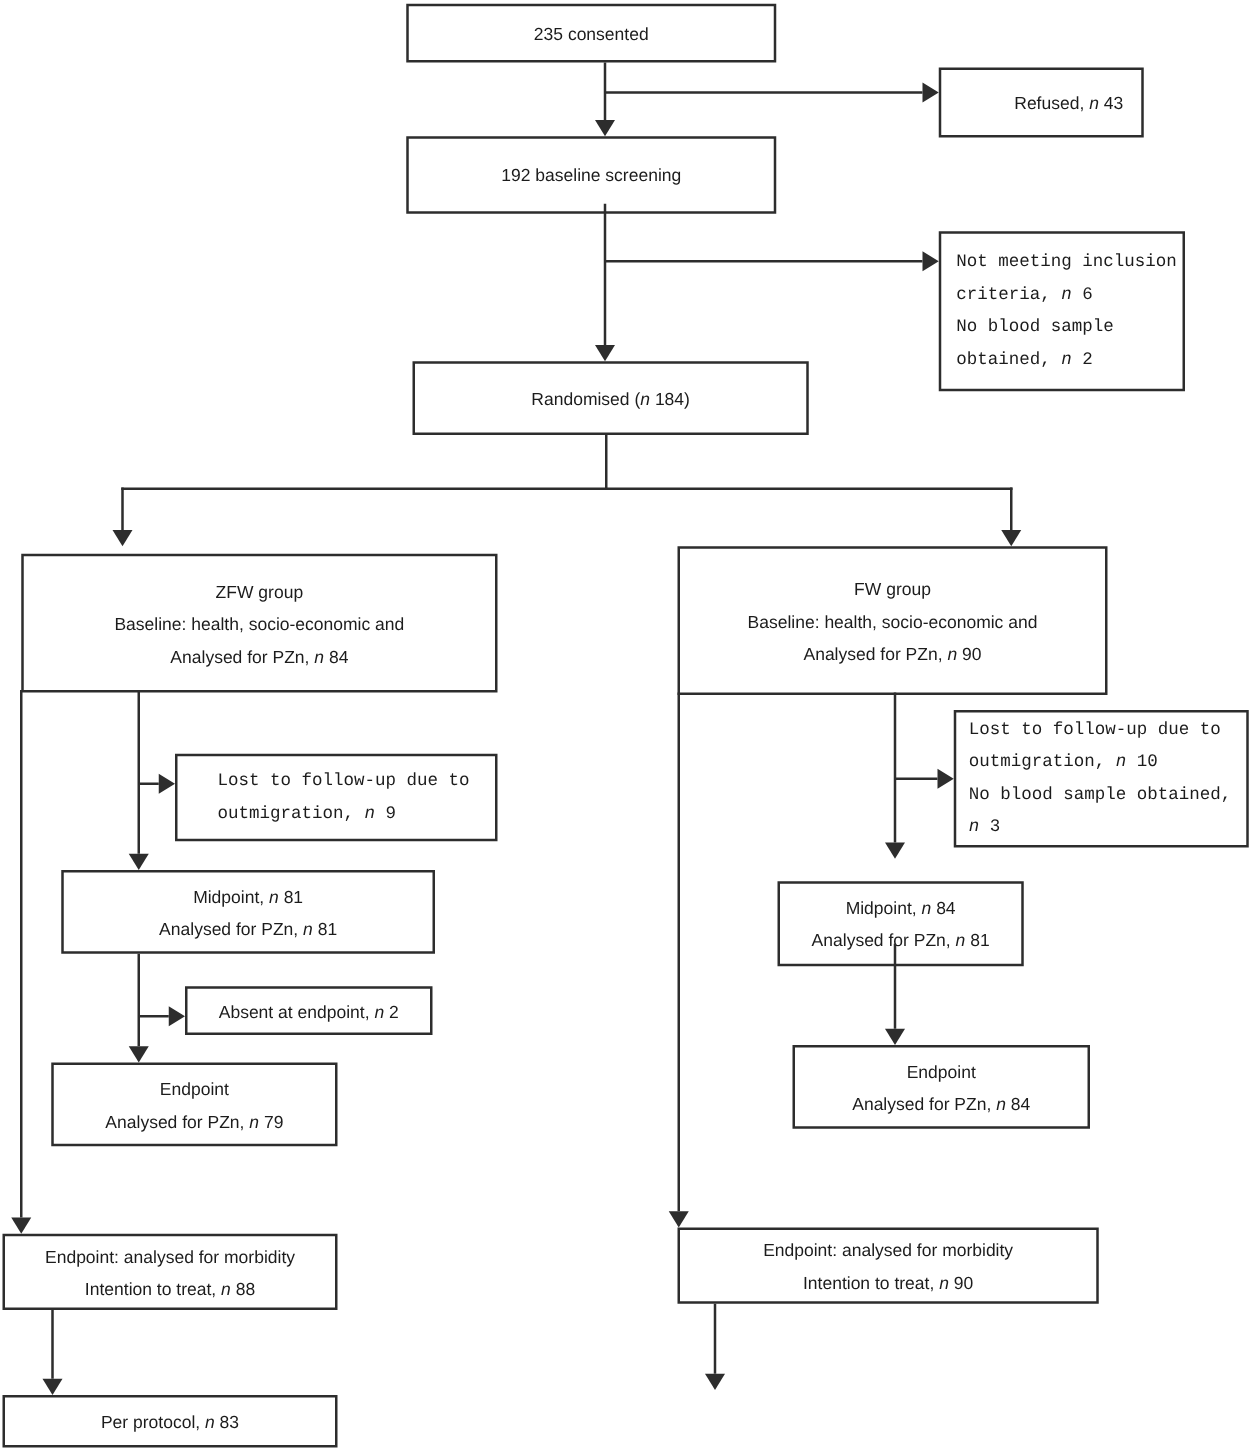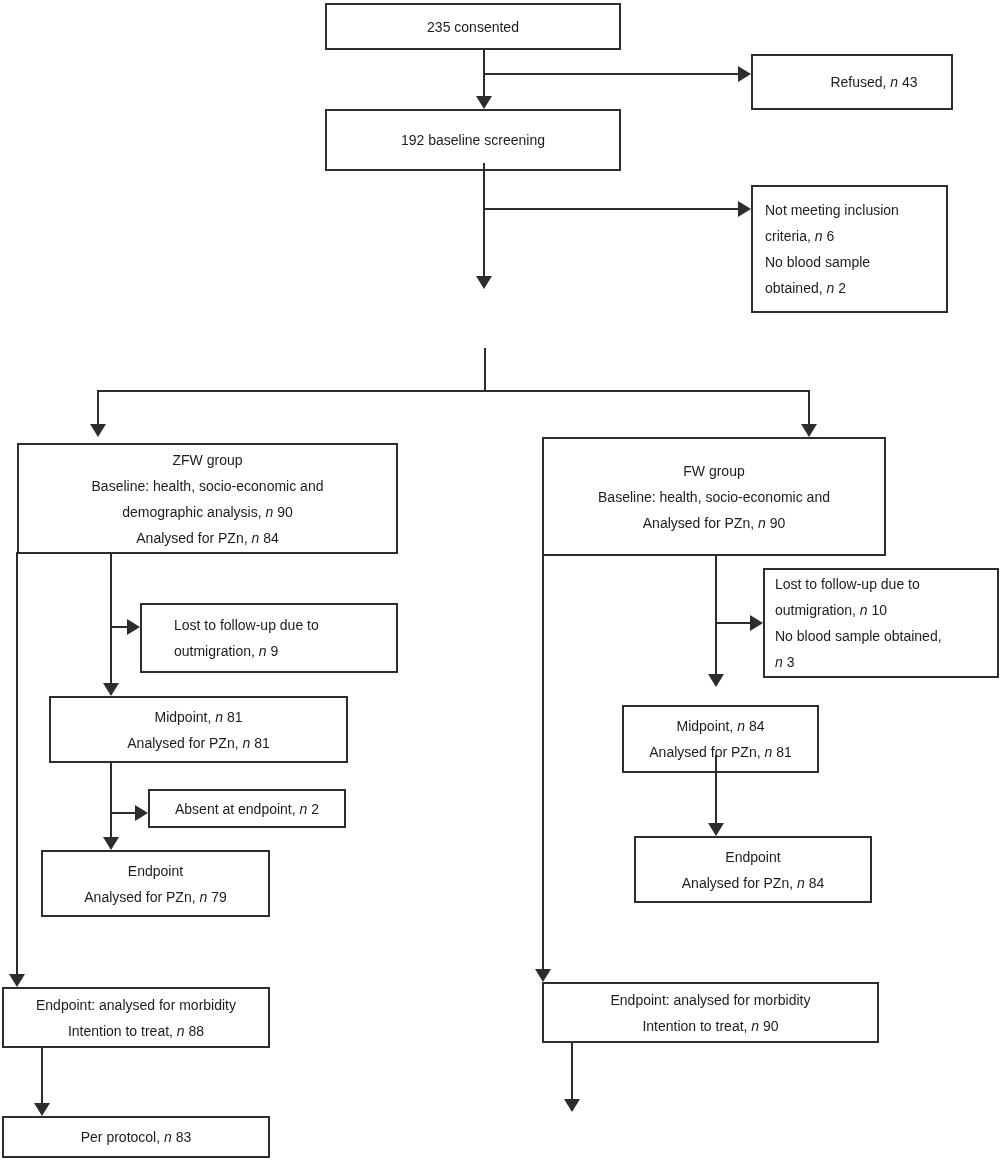--- a/index.html
+++ b/index.html
@@ -21,20 +21,21 @@
     background: #ffffff;
     display: flex;
     flex-direction: column;
     justify-content: center;
     align-items: center;
     text-align: center;
   }
   .box.left-align {
     align-items: flex-start;
     text-align: left;
+    font-family: Liberation Mono, monospace;
   }
   .bline { white-space: nowrap; }
   .nital { font-style: italic; }
   .vline, .hline { position: absolute; background: var(--line, #2d2d2d); }
   .vline { width: 2px; }
   .hline { height: 2px; }
   .arrow-down {
     position: absolute; width: 0; height: 0;
     border-left: 8px solid transparent;
     border-right: 8px solid transparent;
@@ -48,37 +49,39 @@
   }
 </style>
 </head>
 <body>
 
 <div class="canvas" style="--line: #2d2d2d; --text: #1c1c1c; --bg: #ffffff;">
 
   <div class="box" style="left:325px; top:3px;   width:296px; height:47px;">
       <div class="bline"><span>235 consented</span></div>
     </div>
-  <div class="box" style="left:751px; top:54px;  width:202px; height:56px;padding-left:44px;">
+  <div class="box" style="left:751px; top:54px;  width:164px; height:56px;padding-left:44px;">
       <div class="bline"><span>Refused, </span><span class="nital">n</span><span> 43</span></div>
     </div>
   <div class="box" style="left:325px; top:109px; width:296px; height:62px;">
       <div class="bline"><span>192 baseline screening</span></div>
     </div>
   <div class="box left-align" style="left:751px; top:185px; width:197px; height:128px; padding:0 12px;">
       <div class="bline"><span>Not meeting inclusion</span></div>
       <div class="bline"><span>criteria, </span><span class="nital">n</span><span> 6</span></div>
       <div class="bline"><span>No blood sample</span></div>
       <div class="bline"><span>obtained, </span><span class="nital">n</span><span> 2</span></div>
     </div>
+  <div class="box" style="left:330px; top:289px; width:317px; height:59px;">
+      <div class="bline"><span>Randomised (</span><span class="nital">n</span><span> 184)</span></div>
+    </div>
 
   <div class="box" style="left:17px;  top:443px; width:381px; height:111px;">
       <div class="bline"><span>ZFW group</span></div>
       <div class="bline"><span>Baseline: health, socio-economic and</span></div>
-      <div class="bline"><span>demographic analysis, </span><span class="nital">n</span><span> 90</span></div>
       <div class="bline"><span>Analysed for PZn, </span><span class="nital">n</span><span> 84</span></div>
     </div>
   <div class="box" style="left:542px; top:437px; width:344px; height:119px;text-align:right;">
       <div class="bline"><span>FW group</span></div>
       <div class="bline"><span>Baseline: health, socio-economic and</span></div>
       <div class="bline"><span>Analysed for PZn, </span><span class="nital">n</span><span> 90</span></div>
     </div>
 
   <div class="box left-align" style="left:140px; top:603px; width:258px; height:70px; padding-left:32px;">
       <div class="bline"><span>Lost to follow-up due to</span></div>

